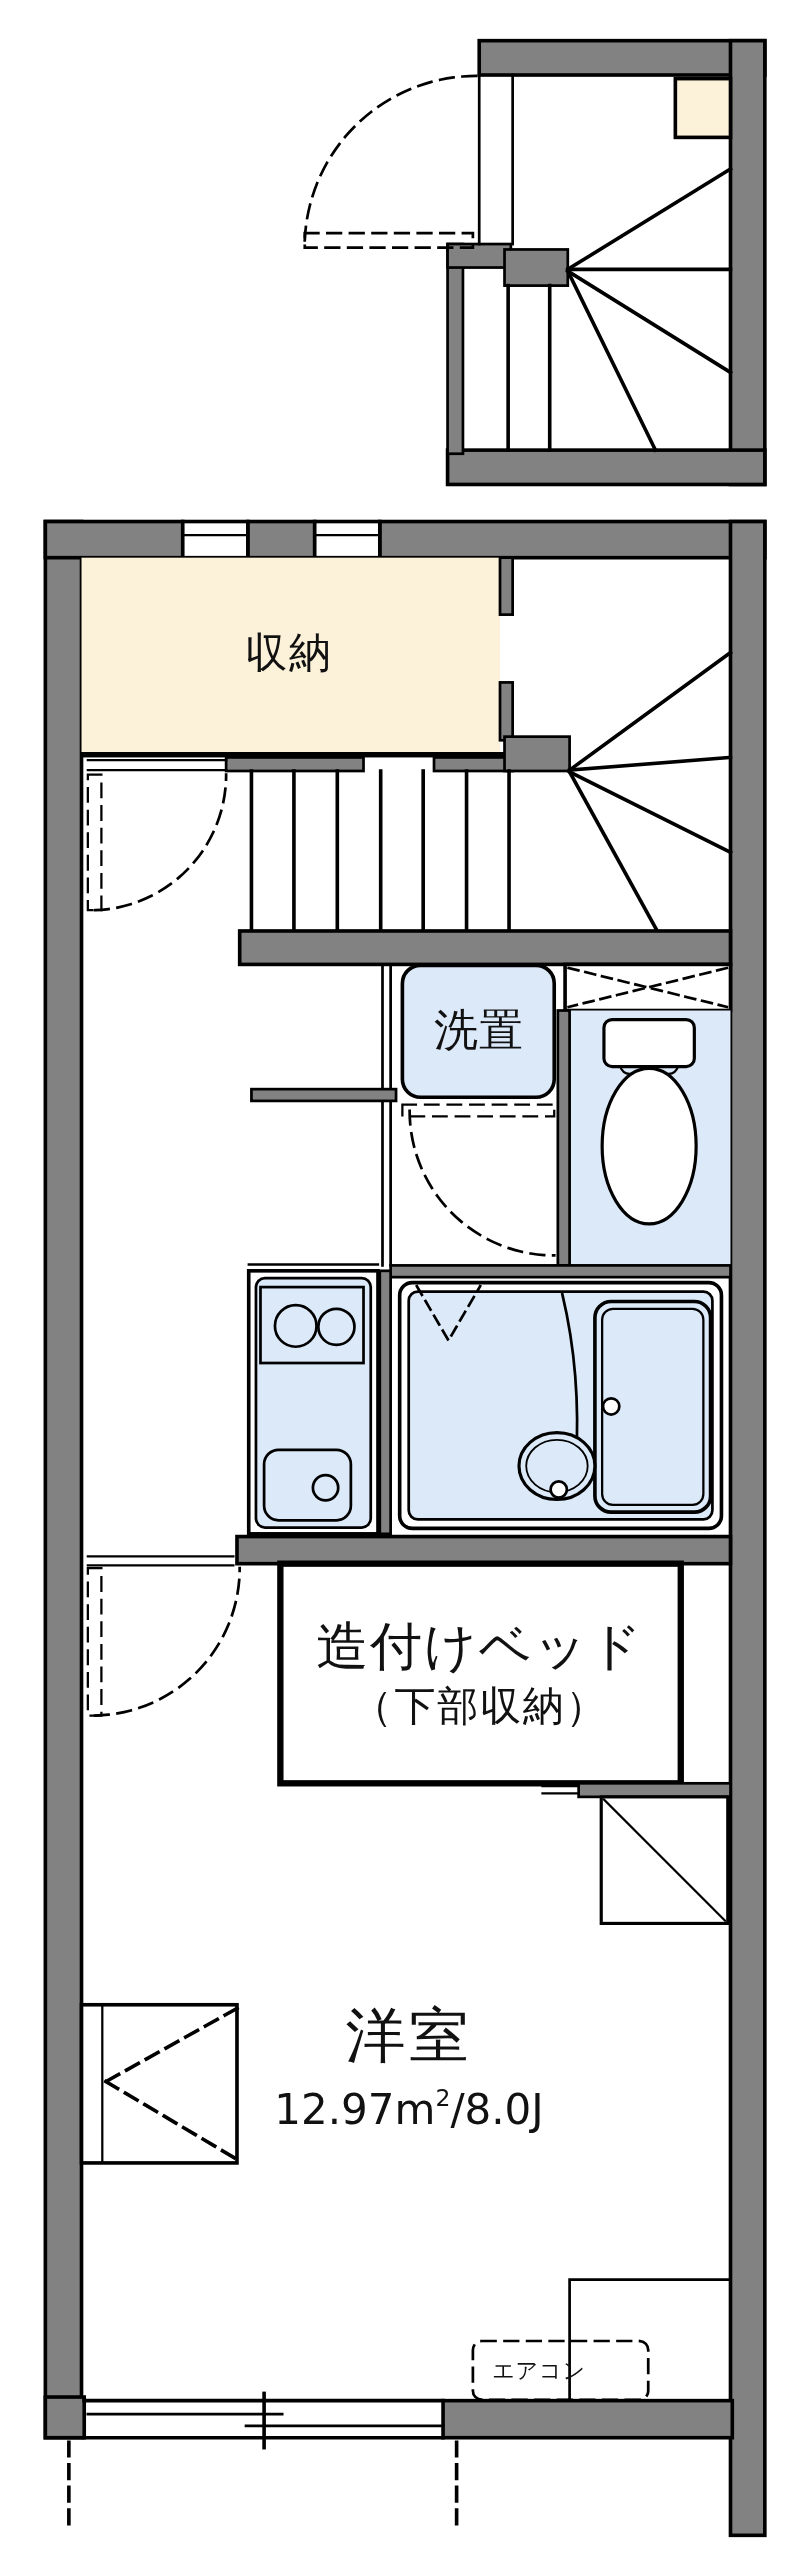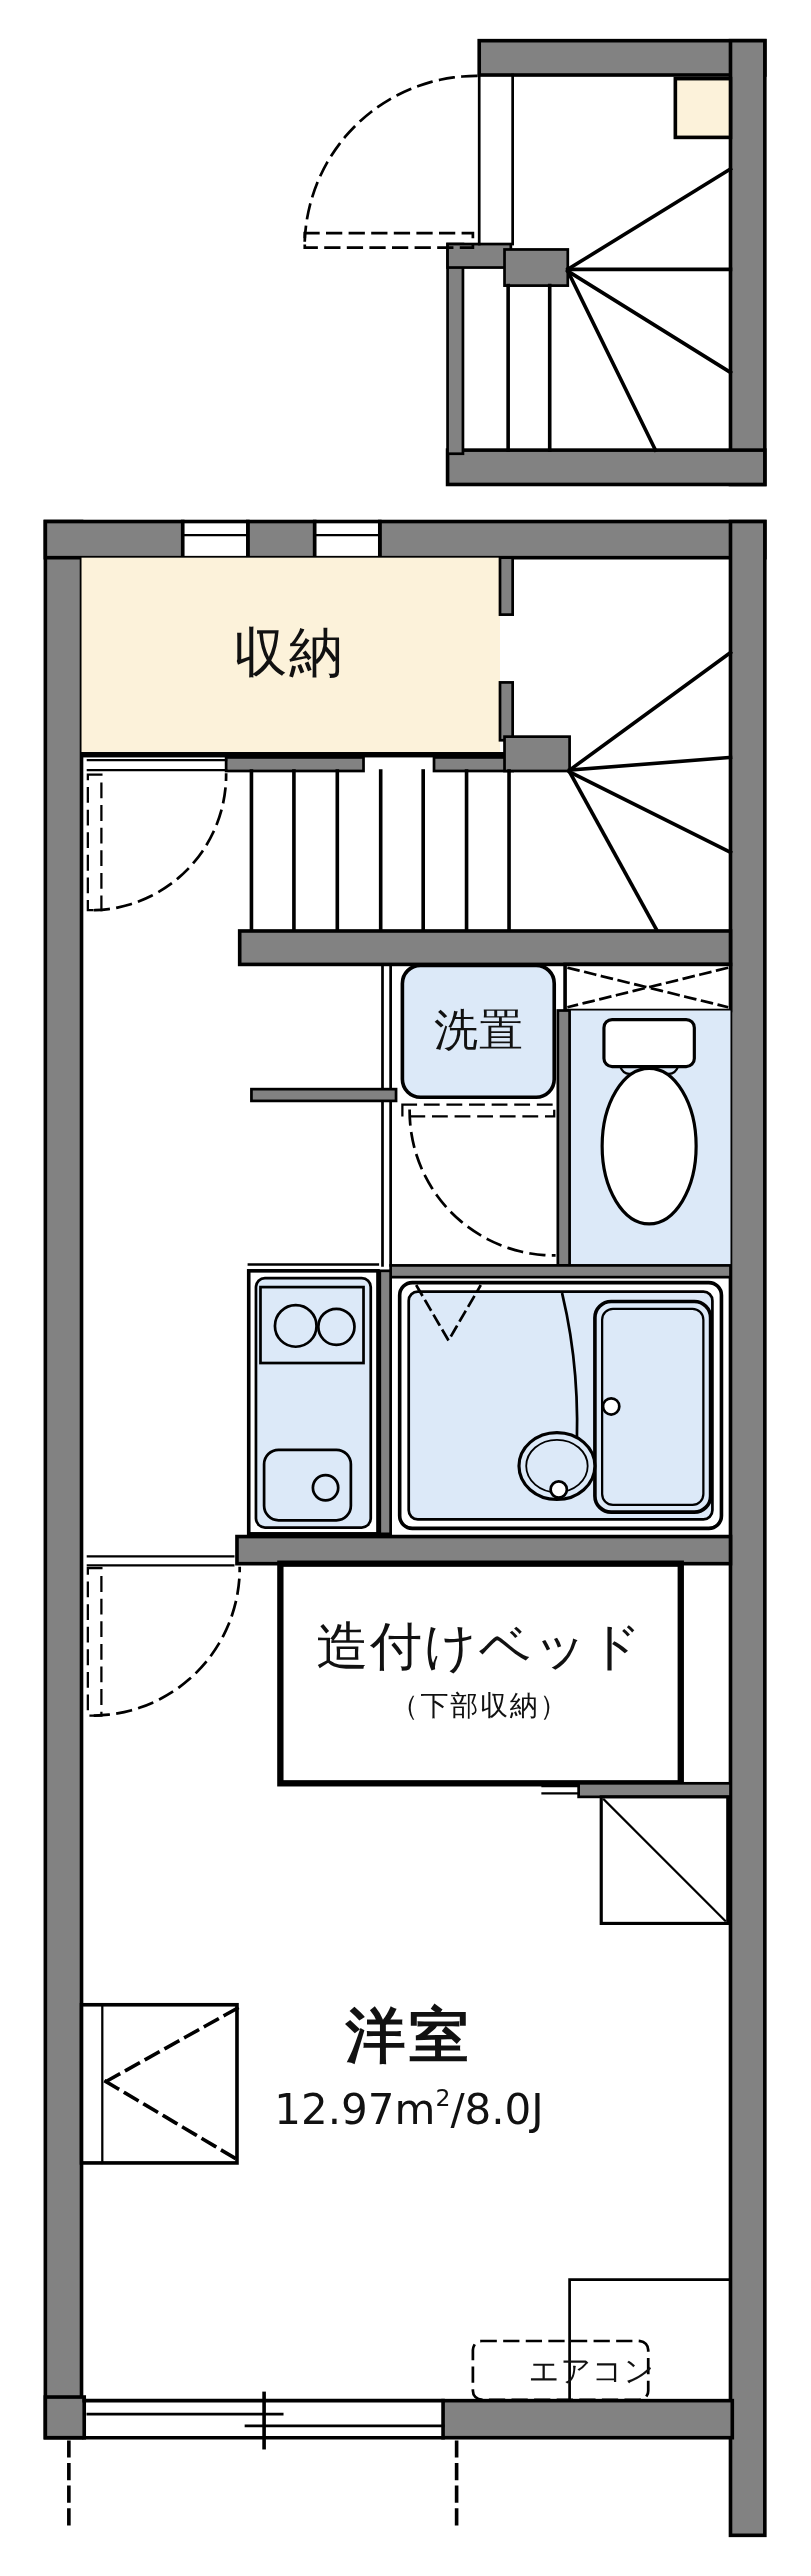--- a/index.html
+++ b/index.html
@@ -16,28 +16,28 @@
   .dash {stroke-dasharray:15 10;}
   .dashf{stroke-dasharray:11 8;}
   .whitebox{fill:#fff;stroke:#000;stroke-width:4;}
   .blue {fill:var(--fixture);stroke:#000;stroke-width:3;}
   .blue4{fill:var(--fixture);stroke:#000;stroke-width:4;}
   .cream{fill:var(--storage);}
   .creambox{fill:var(--storage);stroke:#000;stroke-width:4;}
   
   .lbl{position:absolute;transform:translate(-50%,-50%);color:#111;white-space:nowrap;
        letter-spacing:1.8px;}
-  .lbl-storage{left:289px;top:653px;font-size:54px;}
+  .lbl-storage{left:289px;top:653px;font-size:42px;}
   .lbl-washer {left:479px;top:1030px;font-size:44px;letter-spacing:0.9px;}
   .lbl-bed1   {left:480px;top:1647px;font-size:52px;}
-  .lbl-bed2   {left:480px;top:1706px;font-size:28px;}
-  .lbl-room   {left:409px;top:2036px;font-size:60px;font-weight:700;letter-spacing:3.6px;}
+  .lbl-bed2   {left:480px;top:1706px;font-size:41px;}
+  .lbl-room   {left:409px;top:2036px;font-size:60px;font-weight:400;letter-spacing:3.6px;}
   .lbl-area   {left:409px;top:2109px;font-size:42px;letter-spacing:0;}
   .lbl-area sup{font-size:23.5px;vertical-align:18px;}
-  .lbl-aircon {left:592px;top:2371px;font-size:30px;letter-spacing:0.9px;}
+  .lbl-aircon {left:539px;top:2371px;font-size:22px;letter-spacing:0.9px;}
 </style>
 </head>
 <body>
 
 <div class="plan">
   <svg width="812" height="2576" viewBox="0 0 898 2850">
 
     <g>
 
       <rect class="w" x="530" y="45" width="316" height="38"></rect>

